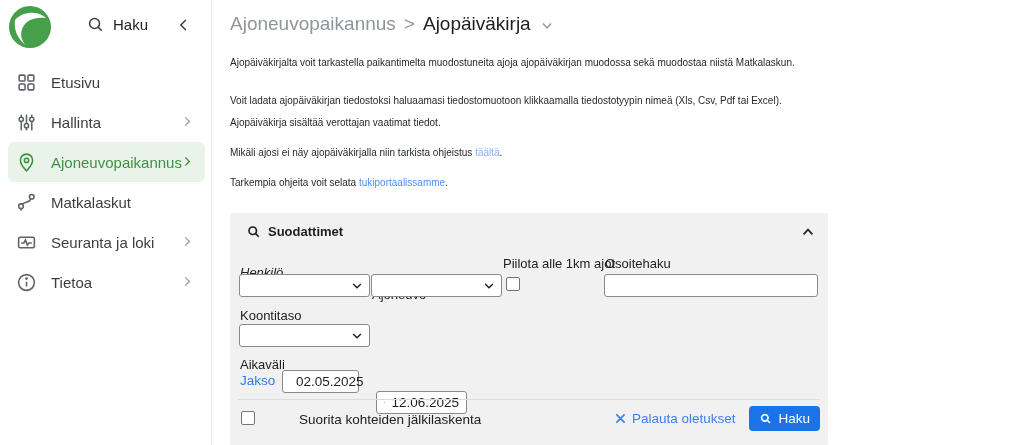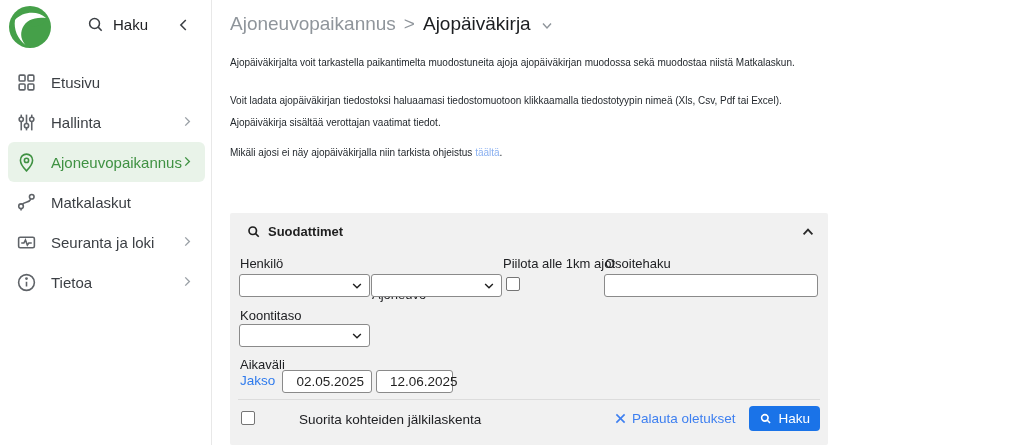--- a/index.html
+++ b/index.html
@@ -43,21 +43,21 @@
   .lnk-blue { color:#4f8df4; }
 
   
   .panel { position:absolute; left:0; top:213px; width:598px; height:232px;
     background:#f1f1f1; border-radius:2px; }
   .panel-title-row { position:absolute; left:16px; top:11px; display:flex; align-items:flex-end; gap:7px; cursor:pointer; }
   .panel-title-row b { font-size:13px; color:#1f1f1f; }
   .panel-collapse { position:absolute; right:12px; top:11px; width:16px; height:16px; cursor:pointer; }
 
   .flabel { position:absolute; font-size:13px; color:#202124; }
-  .lbl-henkilo   { left:10px;  top:43px; }
+  .lbl-henkilo   { left:10px;  top:52px;font-style:italic; }
   .lbl-ajoneuvo  { left:142px; top:43px;margin-top:31px; }
   .lbl-piilota   { left:273px; top:43px; }
   .lbl-osoite    { left:375px; top:43px; }
   .lbl-koonti    { left:10px;  top:95px; }
   .lbl-aikavali  { left:10px;  top:144px; }
 
   .selbox { position:absolute; height:23px; background:#fff; border:1px solid #8a8a8a;
     border-radius:3px; cursor:pointer; }
   .selbox .sel-chev { position:absolute; right:5px; top:4px; width:14px; height:14px; pointer-events:none; }
   .sel-henkilo  { left:9px;   top:61px; width:131px; }
@@ -73,22 +73,22 @@
     background:#fff; border:1px solid #8a8a8a; border-radius:3px; font-size:13px;
     padding:0 6px; font-family:"Liberation Sans", sans-serif; }
 
   .jakso { position:absolute; left:10px; top:160px; display:flex; align-items:center; gap:16px;
     font-size:13.5px; color:#2f7bed; cursor:pointer; }
   .jakso svg { width:13px; height:13px; margin-top:2px; }
 
   .datebox { position:absolute; top:157px; height:23px; background:#fff;
     border:1px solid #8a8a8a; border-radius:3px; display:flex; align-items:center;
     gap:6px; padding:0 7px; font-size:13.5px; color:#1f1f1f; cursor:pointer; }
-  .date-from { left:52px;  width:90px; }
-  .date-to   { left:146px; width:77px; }
+  .date-from { left:52px;  width:77px; }
+  .date-to   { left:146px; width:91px;margin-top:21px; }
 
   .divider { position:absolute; left:8px; right:8px; top:186px; height:1px; background:#dcdcdc; }
 
   .lbl-jalki { position:absolute; left:34px; top:199px; font-size:13.5px; color:#202124;margin-left:35px; }
   .bottom-actions { position:absolute; right:8px; top:193px; display:flex; gap:14px; }
   .reset { display:flex; align-items:center; gap:6px; font-size:13.5px; color:#3d7ff0; cursor:pointer; }
   .haku-btn { display:flex; align-items:center; gap:6px; height:25px; padding:0 10px;
     background:#1a73e8; color:#fff; font-size:13.5px; border:none; border-radius:4px; cursor:pointer;
     font-family:"Liberation Sans", sans-serif; }
 </style>
@@ -210,20 +210,23 @@
           <polyline points="5,7 10,12.5 15,7"></polyline>
         </svg>
     </div>
 
     <div class="line l-p1">Ajopäiväkirjalta voit tarkastella paikantimelta muodostuneita ajoja ajopäiväkirjan muodossa sekä muodostaa niistä Matkalaskun.</div>
     <div class="line l-p2a">Voit ladata ajopäiväkirjan tiedostoksi haluaamasi tiedostomuotoon klikkaamalla tiedostotyypin nimeä (Xls, Csv, Pdf tai Excel).</div>
     <div class="line l-p2b">Ajopäiväkirja sisältää verottajan vaatimat tiedot.</div>
     <div class="line l-p3">
       <span>Mikäli ajosi ei näy ajopäiväkirjalla niin tarkista ohjeistus </span><a class="lnk lnk-light">täältä</a><span>.</span>
     </div>
+    <div class="line l-p4">
+      <span>Tarkempia ohjeita voit selata </span><a class="lnk lnk-blue">tukiportaalissamme</a><span>.</span>
+    </div>
 
     <div class="panel">
 
       <div class="panel-title-row">
         <svg width="15" height="15" viewBox="0 0 20 20" fill="none" stroke="#1f1f1f" stroke-width="2.2">
           <circle cx="9" cy="9" r="5"></circle>
             <line x1="12.8" y1="12.8" x2="17" y2="17"></line>
         </svg>
         <b>Suodattimet</b>
       </div>

